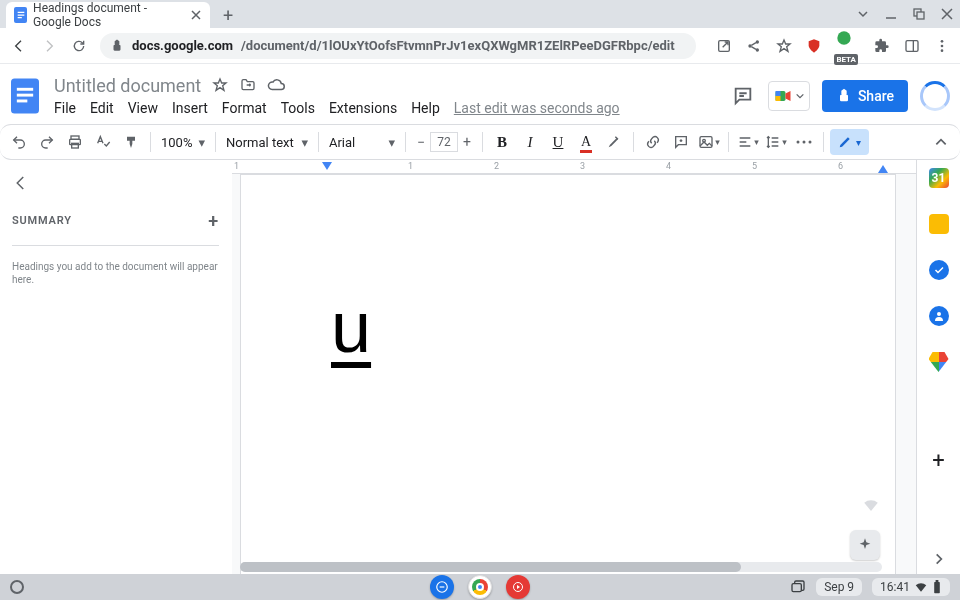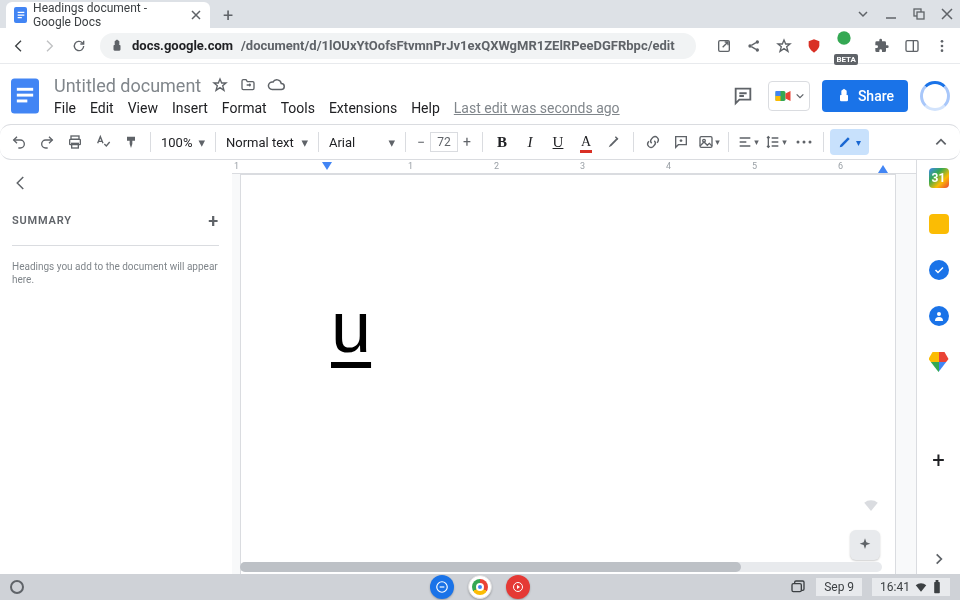--- a/index.html
+++ b/index.html
@@ -218,21 +218,21 @@
   }
   .shelf .launcher{width:14px;height:14px;border:2px solid #5f6368;border-radius:50%}
   .shelf-center{position:absolute;left:50%;transform:translateX(-50%);display:flex;gap:14px}
   .app-ico{width:24px;height:24px;border-radius:50%;display:flex;align-items:center;justify-content:center;box-shadow:0 1px 2px rgba(0,0,0,.25)}
   .files{background:#1a73e8}
   .chrome{background:#fff;border:1px solid #e0e0e0;position:relative}
   .chrome::before{content:"";position:absolute;inset:3px;border-radius:50%;background:conic-gradient(#ea4335 0 120deg,#fbbc04 0 240deg,#34a853 0)}
   .chrome::after{content:"";position:absolute;inset:7px;border-radius:50%;background:#4285f4;border:2px solid #fff}
   .ytm{background:#e53935;color:#fff}
   .shelf-right{margin-left:auto;display:flex;align-items:center;gap:10px;color:#3c4043;font-size:12px}
-  .shelf-pill{background:#e8eaed;border-radius:0;padding:2px 8px;display:flex;align-items:center;gap:4px}
+  .shelf-pill{background:#e8eaed;border-radius:6px;padding:2px 8px;display:flex;align-items:center;gap:4px}
 
   svg{display:block}
 </style>
 </head>
 <body>
 
 <div class="tabstrip">
   <div class="tab">
     <span class="favicon">
       <svg viewBox="0 0 24 24">

